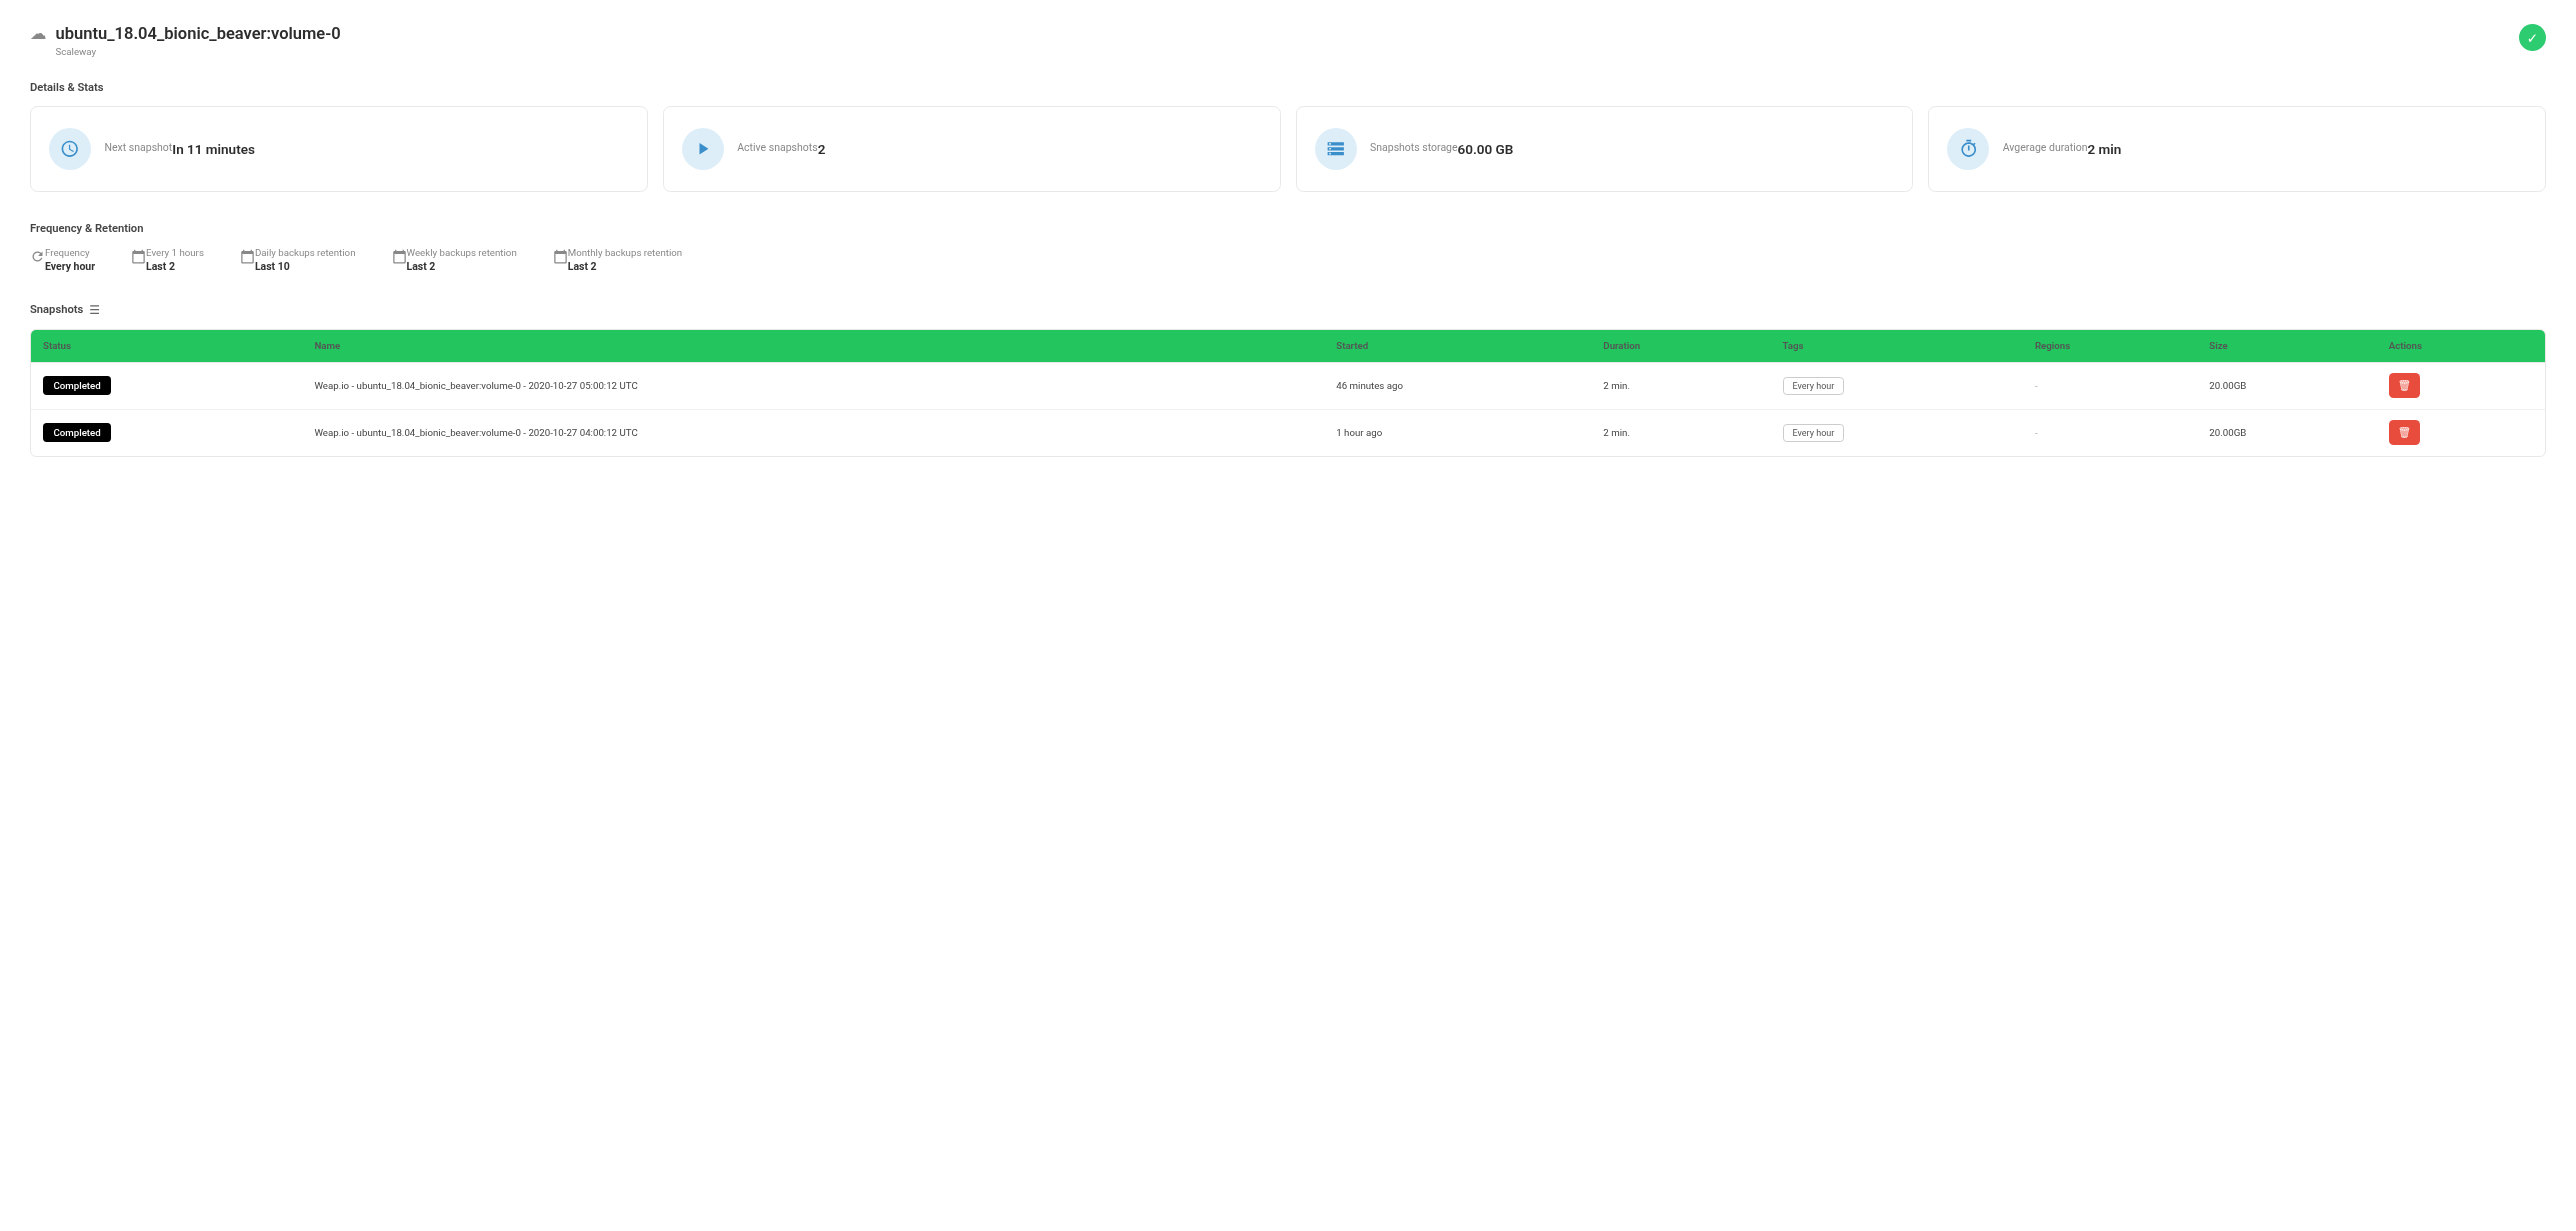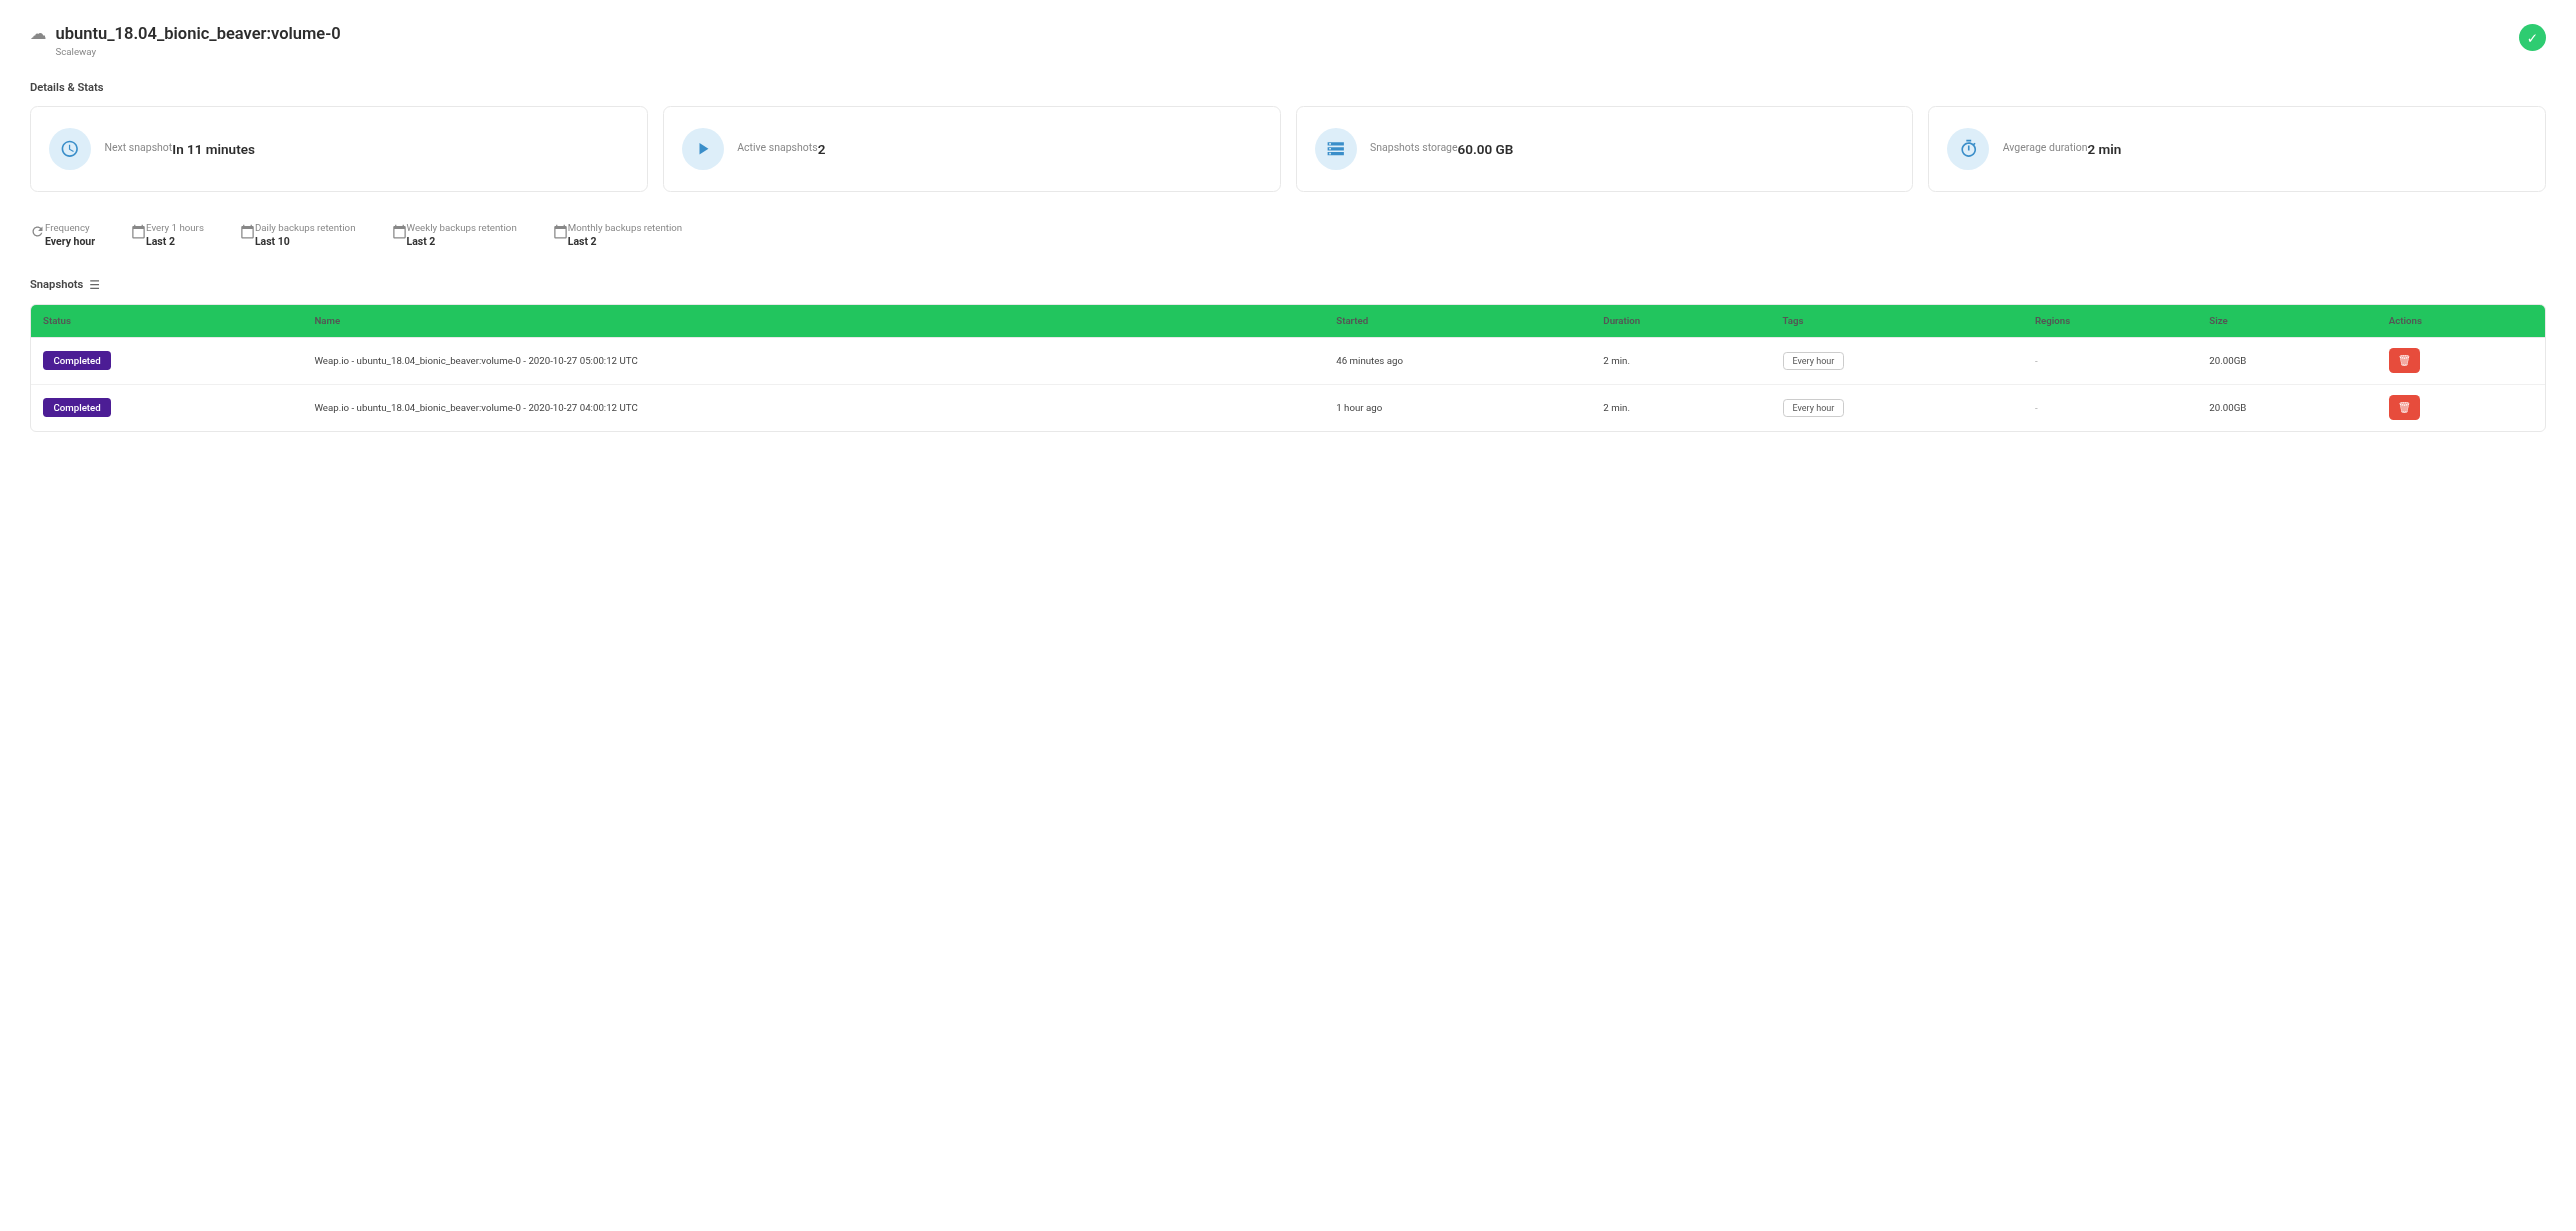--- a/index.html
+++ b/index.html
@@ -216,21 +216,21 @@
     }
 
     tbody td {
       padding: 10.5px 12px;
       font-size: 9.7px;
       color: #444;
       vertical-align: middle;
     }
 
     .status-badge {
-      background: #4c1d95;
+      background: #000000;
       color: white;
       padding: 3.7px 10.5px;
       border-radius: 3.7px;
       font-size: 9.7px;
       font-weight: 500;
       display: inline-block;
     }
 
     .tag-badge {
       border: 0.7px solid #ccc;
@@ -322,20 +322,21 @@
       <div class="stat-info">
         <span class="stat-label">Avgerage duration</span>
         <span class="stat-value">2 min</span>
       </div>
     </div>
 
   </div>
 </div>
 
 <div class="freq-section">
+  <div class="section-title">Frequency &amp; Retention</div>
   <div class="freq-items">
 
     <div class="freq-item">
       <div class="freq-icon">
         <svg viewBox="0 0 24 24">
           <path d="M17.65 6.35C16.2 4.9 14.21 4 12 4c-4.42 0-7.99 3.58-7.99 8s3.57 8 7.99 8c3.73 0 6.84-2.55 7.73-6h-2.08c-.82 2.33-3.04 4-5.65 4-3.31 0-6-2.69-6-6s2.69-6 6-6c1.66 0 3.14.69 4.22 1.78L13 11h7V4l-2.35 2.35z"></path>
         </svg>
       </div>
       <div class="freq-text">
         <span class="freq-label">Frequency</span>

